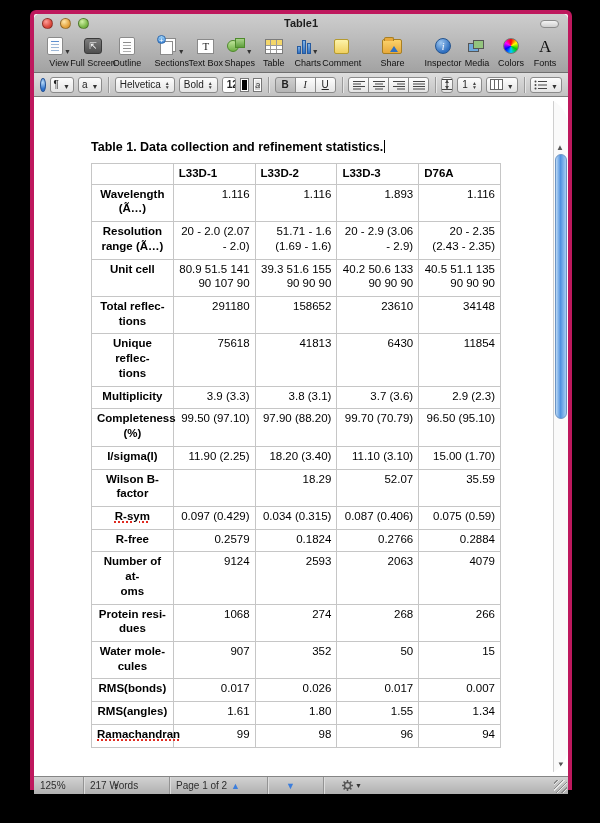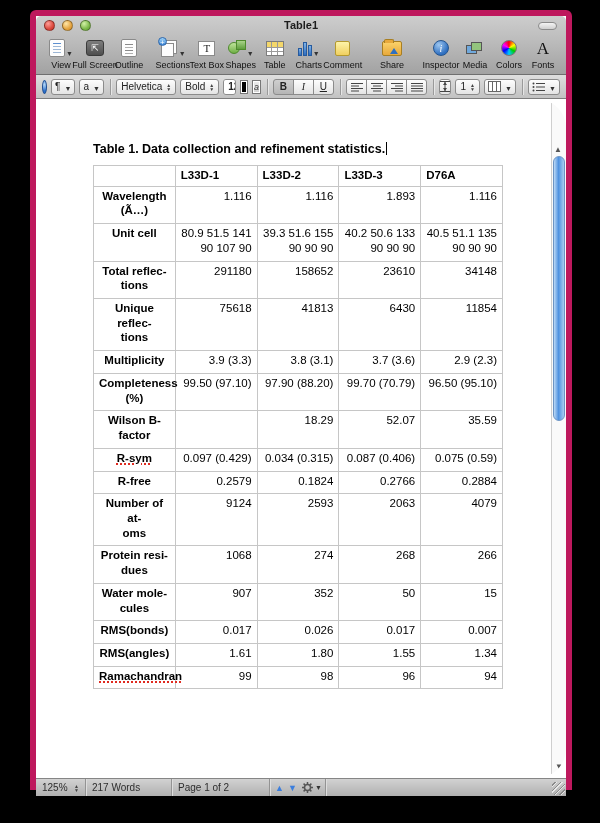--- a/index.html
+++ b/index.html
@@ -1,19 +1,19 @@
 <!DOCTYPE html>
 <html><head>
 <meta charset="utf-8">
 <style>
   html,body{margin:0;padding:0;background:#000;width:600px;height:823px;overflow:hidden;
     font-family:"Liberation Sans",sans-serif;-webkit-font-smoothing:antialiased;}
   *{box-sizing:border-box;}
   .window{position:absolute;left:30px;top:10px;width:542px;height:780px;border-radius:6px 6px 0 0;
-    background:#fff;border:6px solid #be185d;box-shadow:0 8px 24px rgba(0,0,0,.6);}
+    background:#fff;border:4px solid #be185d;box-shadow:0 8px 24px rgba(0,0,0,.6);}
   
   .chrome-top{height:59px;border-radius:5px 5px 0 0;
     background:linear-gradient(180deg,#cdcdcd 0%,#bdbdbd 40%,#a2a2a2 100%);
     border-bottom:1px solid #6f6f6f;position:relative;}
   .titlebar{height:19px;position:relative;}
   .traffic{position:absolute;left:8px;top:4px;display:flex;gap:7px;}
   .light{width:11px;height:11px;border-radius:50%;border:1px solid rgba(0,0,0,.35);}
   .light.red{background:radial-gradient(circle at 35% 30%,#ff9d96,#d94438 65%);}
   .light.yellow{background:radial-gradient(circle at 35% 30%,#ffe6a8,#e3a03a 65%);}
   .light.green{background:radial-gradient(circle at 35% 30%,#d2f1a6,#77b544 65%);}
@@ -103,21 +103,21 @@
   
   .vscroll{position:absolute;right:0;top:0;width:15px;height:679px;background:#fafafa;border-left:1px solid #cfcfcf;}
   .scr-up{position:absolute;left:2px;top:46px;font-size:8px;color:#555;}
   .scr-dn{position:absolute;left:3px;top:663px;font-size:8px;color:#555;}
   .thumb{position:absolute;left:1px;top:57px;width:12px;height:265px;border-radius:6px;
     background:linear-gradient(to right,#bcd9f6,#4f92e0 45%,#a7cdf2);border:1px solid #6b94c4;}
   
   .statusbar{height:18px;background:linear-gradient(#d2d2d2,#b0b0b0);border-top:1px solid #858585;
     display:flex;align-items:center;font-size:10px;color:#2e2e2e;position:relative;}
   .seg{height:100%;display:flex;align-items:center;padding:8px 6px;border-right:1px solid #939393;
-    box-shadow:1px 0 0 #ddd;}
+    box-shadow:1px 0 0 #ddd;gap:42px;}
   .seg .stepper{margin-left:6px;}
   .navtri{font-size:9px;margin:0 2px;color:#3b7edd;}
   .gear{margin-left:3px;display:flex;align-items:center;gap:1px;}
   .grip{position:absolute;right:1px;bottom:1px;width:13px;height:13px;
     background:repeating-linear-gradient(135deg,transparent 0 2px,#8a8a8a 2px 3px,#e8e8e8 3px 4px);}
 </style>
 </head>
 <body>
 
 <div class="window">
@@ -403,20 +403,27 @@
           </thead>
         <tbody>
             <tr>
               <th class="rowlab"><span>Wavelength</span><br><span>(Ã…)</span></th>
               <td>1.116</td>
               <td>1.116</td>
               <td>1.893</td>
               <td>1.116</td>
             </tr>
             <tr>
+              <th class="rowlab"><span>Resolution</span><br><span>range (Ã…)</span></th>
+              <td>20  - 2.0 (2.07 - 2.0)</td>
+              <td>51.71  - 1.6 (1.69 - 1.6)</td>
+              <td>20  - 2.9 (3.06 - 2.9)</td>
+              <td>20  - 2.35 (2.43 - 2.35)</td>
+            </tr>
+            <tr>
               <th class="rowlab"><span>Unit cell</span></th>
               <td>80.9 51.5 141 90 107 90</td>
               <td>39.3 51.6 155 90 90 90</td>
               <td>40.2 50.6 133 90 90 90</td>
               <td>40.5 51.1 135 90 90 90</td>
             </tr>
             <tr>
               <th class="rowlab"><span>Total reflec-</span><br><span>tions</span></th>
               <td>291180</td>
               <td>158652</td>
@@ -436,20 +443,27 @@
               <td>3.8 (3.1)</td>
               <td>3.7 (3.6)</td>
               <td>2.9 (2.3)</td>
             </tr>
             <tr>
               <th class="rowlab"><span>Completeness</span><br><span>(%)</span></th>
               <td>99.50 (97.10)</td>
               <td>97.90 (88.20)</td>
               <td>99.70 (70.79)</td>
               <td>96.50 (95.10)</td>
+            </tr>
+            <tr>
+              <th class="rowlab"><span>I/sigma(I)</span></th>
+              <td>11.90 (2.25)</td>
+              <td>18.20 (3.40)</td>
+              <td>11.10 (3.10)</td>
+              <td>15.00 (1.70)</td>
             </tr>
             <tr>
               <th class="rowlab"><span>Wilson B-</span><br><span>factor</span></th>
               <td></td>
               <td>18.29</td>
               <td>52.07</td>
               <td>35.59</td>
             </tr>
             <tr>
               <th class="rowlab"><span class="sp">R-sym</span></th>

